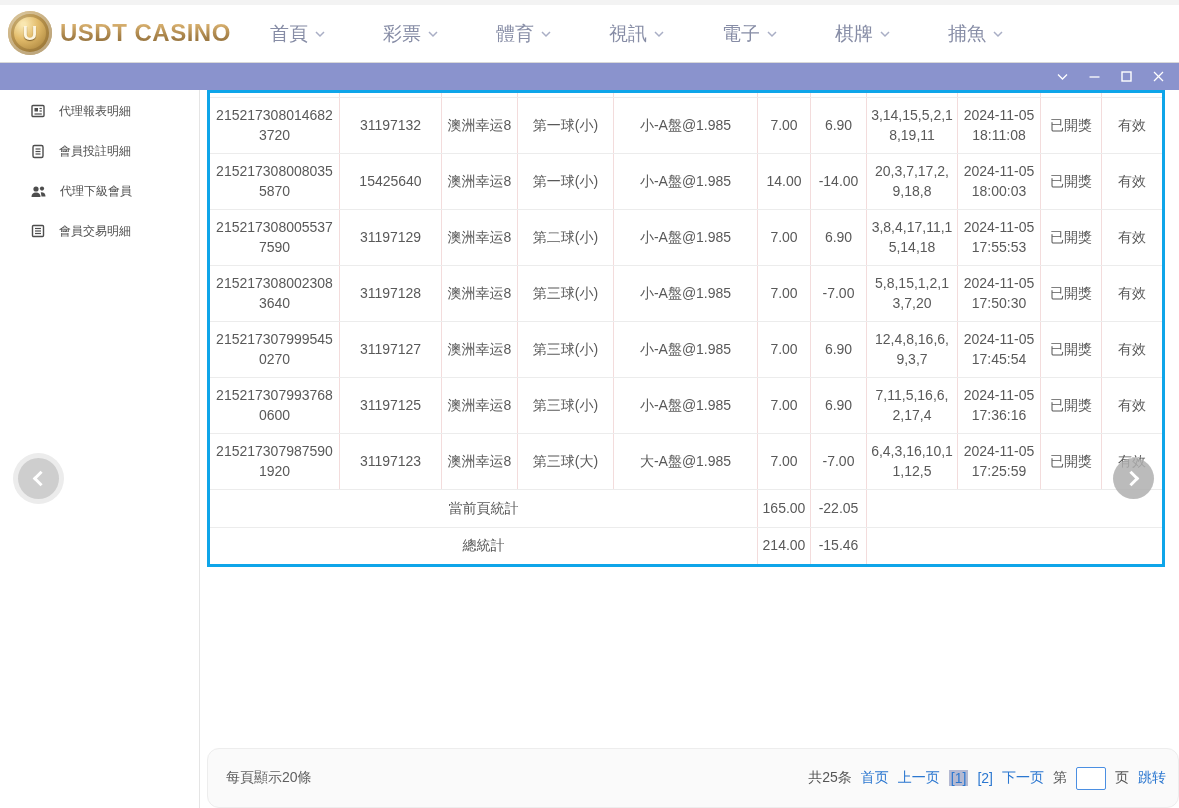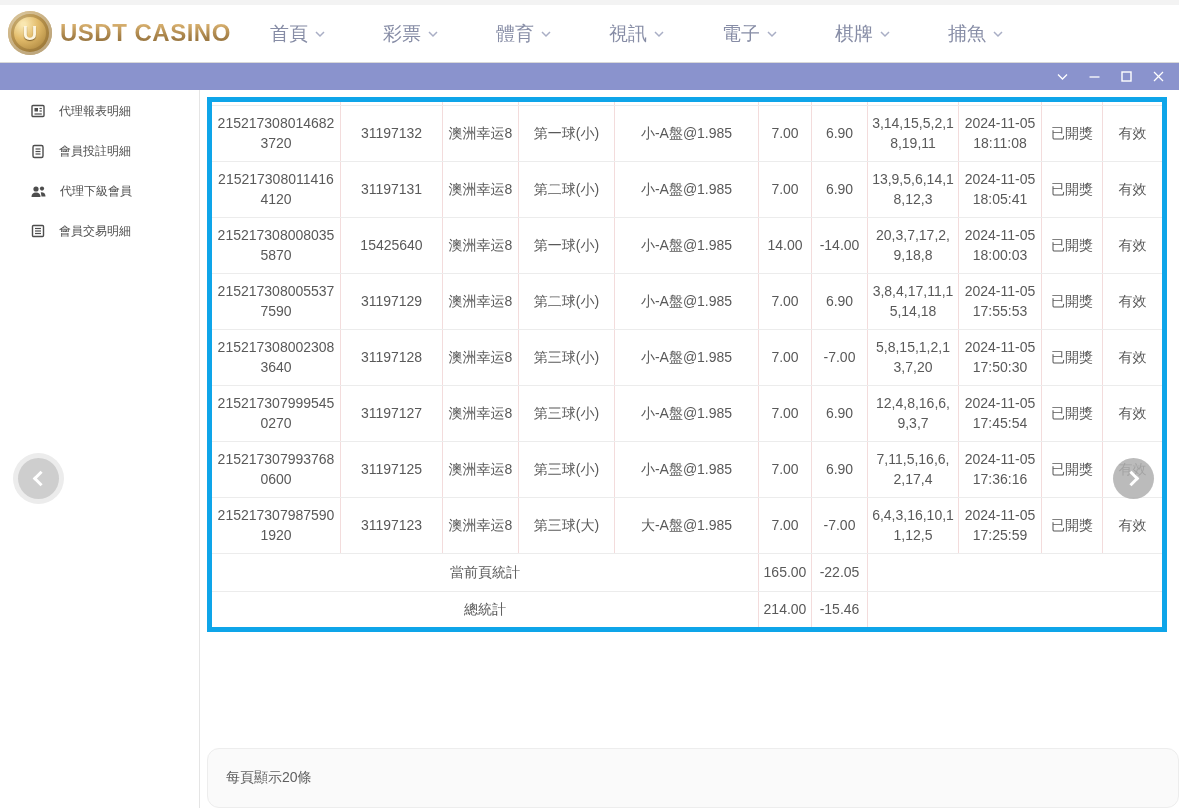--- a/index.html
+++ b/index.html
@@ -38,21 +38,21 @@
   .main { position:relative; flex:1; }
 
   
   table { border-collapse:collapse; table-layout:fixed; width:955px; margin-left:7px;
     background:#fff; }
   td { border:1px solid; border-color:#ececec #f3dcdc; text-align:center; vertical-align:middle;
     color:#595959; font-size:14px; padding:2px 4px; word-break:break-all; line-height:1.4; }
   tr.clip-row td { height:6px; border-top-color:#e3e3e3; padding:0; }
   tr.data-row td { height:56px; }
   tr.summary-row td { height:38px; }
-  table { border:5px solid #0ea5e9;margin-top:7px; }
+  table { border:3px solid #0ea5e9; }
 
   
   .pagebar { position:absolute; left:207px; bottom:0; width:972px; height:60px;
     background:#fafafa; border:1px solid #ededed; border-radius:12px;
     display:flex; align-items:center; justify-content:space-between; padding:0 12px 0 18px; }
   .pagesize { color:#5f5f5f; font-size:14px; }
   .pager { display:flex; align-items:center; gap:9px; font-size:14px; color:#555; }
   .pager a { color:#2b77d0; text-decoration:none; cursor:pointer; }
   .page-num { color:#2b77d0; cursor:pointer; }
   .page-num.current { background:#b4b9d2; padding:0 2px; }
@@ -229,33 +229,20 @@
     <td>第一球(小)</td>
     <td>小-A盤@1.985</td>
     <td>7.00</td>
     <td>6.90</td>
     <td>3,14,15,5,2,18,19,11</td>
     <td>2024-11-05 18:11:08</td>
     <td>已開獎</td>
     <td>有效</td>
   </tr>
             <tr class="data-row">
-    <td>2152173080114164120</td>
-    <td>31197131</td>
-    <td>澳洲幸运8</td>
-    <td>第二球(小)</td>
-    <td>小-A盤@1.985</td>
-    <td>7.00</td>
-    <td>6.90</td>
-    <td>13,9,5,6,14,18,12,3</td>
-    <td>2024-11-05 18:05:41</td>
-    <td>已開獎</td>
-    <td>有效</td>
-  </tr>
-            <tr class="data-row">
     <td>2152173080080355870</td>
     <td>15425640</td>
     <td>澳洲幸运8</td>
     <td>第一球(小)</td>
     <td>小-A盤@1.985</td>
     <td>14.00</td>
     <td>-14.00</td>
     <td>20,3,7,17,2,9,18,8</td>
     <td>2024-11-05 18:00:03</td>
     <td>已開獎</td>
@@ -346,16 +333,28 @@
 
     <div class="circle-btn circle-left">
       <span class="chev chev-l"></span>
     </div>
     <div class="circle-btn circle-right">
       <span class="chev chev-r"></span>
     </div>
 
     <div class="pagebar">
       <span class="pagesize">每頁顯示20條</span>
+      <div class="pager">
+        <span>共25条</span>
+        <a>首页</a>
+        <a>上一页</a>
+        <span class="page-num current">[1]</span>
+        <span class="page-num">[2]</span>
+        <a>下一页</a>
+        <span>第</span>
+        <input class="jump-input" value="" style="">
+        <span>页</span>
+        <a>跳转</a>
+      </div>
     </div>
 
   </div>
 </div>
 
 </body></html>

